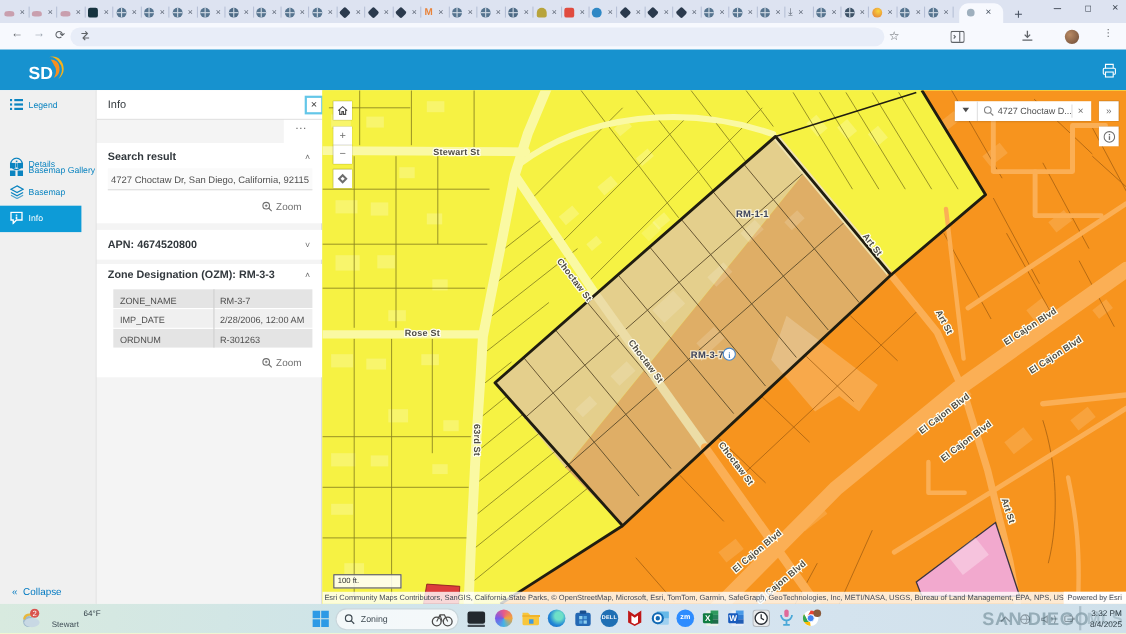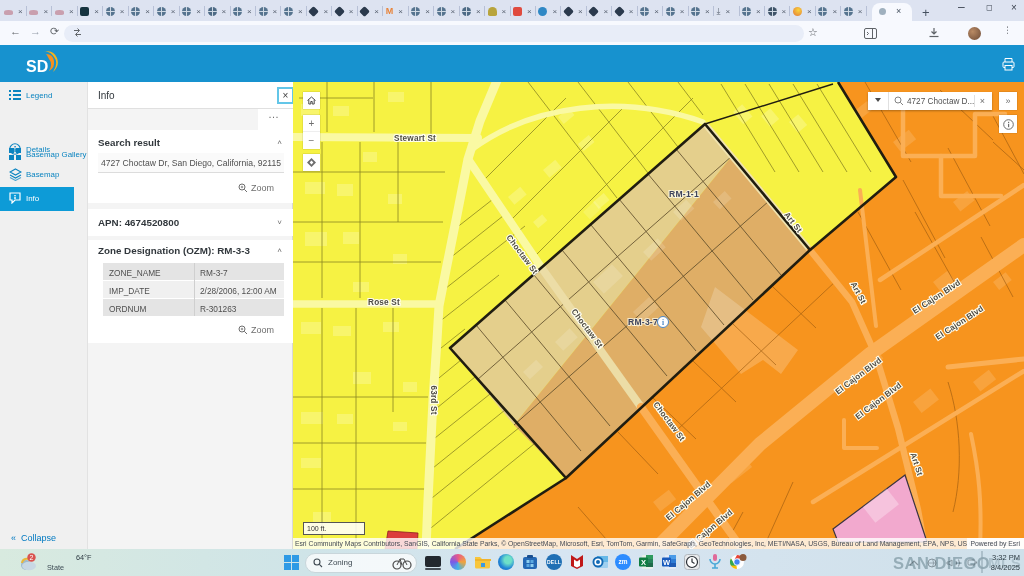--- a/index.html
+++ b/index.html
@@ -651,21 +651,21 @@
   <div id="taskbar">
 
     <svg class="abs" style="left:17px;top:4px;" width="22" height="20" viewBox="0 0 22 20">
       <circle cx="9" cy="12" r="5" fill="#9fb9cc"></circle>
       <ellipse cx="12" cy="13" rx="7" ry="4.2" fill="#c8d8e4"></ellipse>
       <path d="M5 10a4.5 4.5 0 018-2.5" fill="none" stroke="#e8b83c" stroke-width="2"></path>
       <circle cx="14.5" cy="4.5" r="4.2" fill="#d9534f"></circle>
       <text x="14.5" y="7.3" font-size="7" fill="#fff" text-anchor="middle" font-family="Liberation Sans">2</text>
     </svg>
     <div class="abs" style="left:47px;top:4px;font-size:7.3px;color:#2d3a42;margin-left:29px;">64°F</div>
-    <div class="abs" style="left:47px;top:14px;font-size:7.3px;color:#3e4c55;">State</div>
+    <div class="abs" style="left:47px;top:14px;font-size:7.3px;color:#3e4c55;">Stewart</div>
 
     <svg class="abs" style="left:284px;top:6px;" width="15" height="15" viewBox="0 0 15 15">
       <rect x="0" y="0" width="7" height="7" fill="#2e9ae5"></rect>
         <rect x="8" y="0" width="7" height="7" fill="#2e9ae5"></rect>
       <rect x="0" y="8" width="7" height="7" fill="#2e9ae5"></rect>
         <rect x="8" y="8" width="7" height="7" fill="#2e9ae5"></rect>
     </svg>
 
     <div class="abs" style="left:305px;top:3.5px;width:112px;height:20px;border-radius:10px;background:rgba(255,255,255,0.75);border:1px solid #c9d6db;"></div>
     <svg class="abs" style="left:313px;top:9px;" width="10" height="10" viewBox="0 0 10 10">

